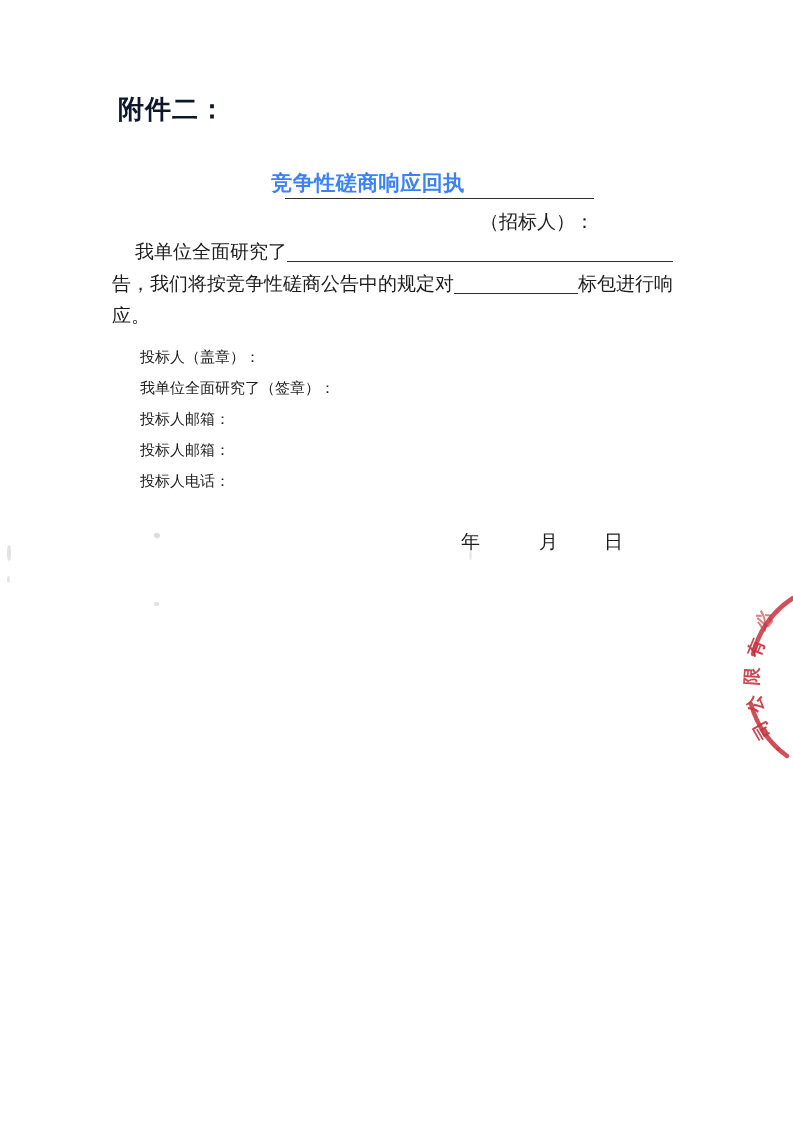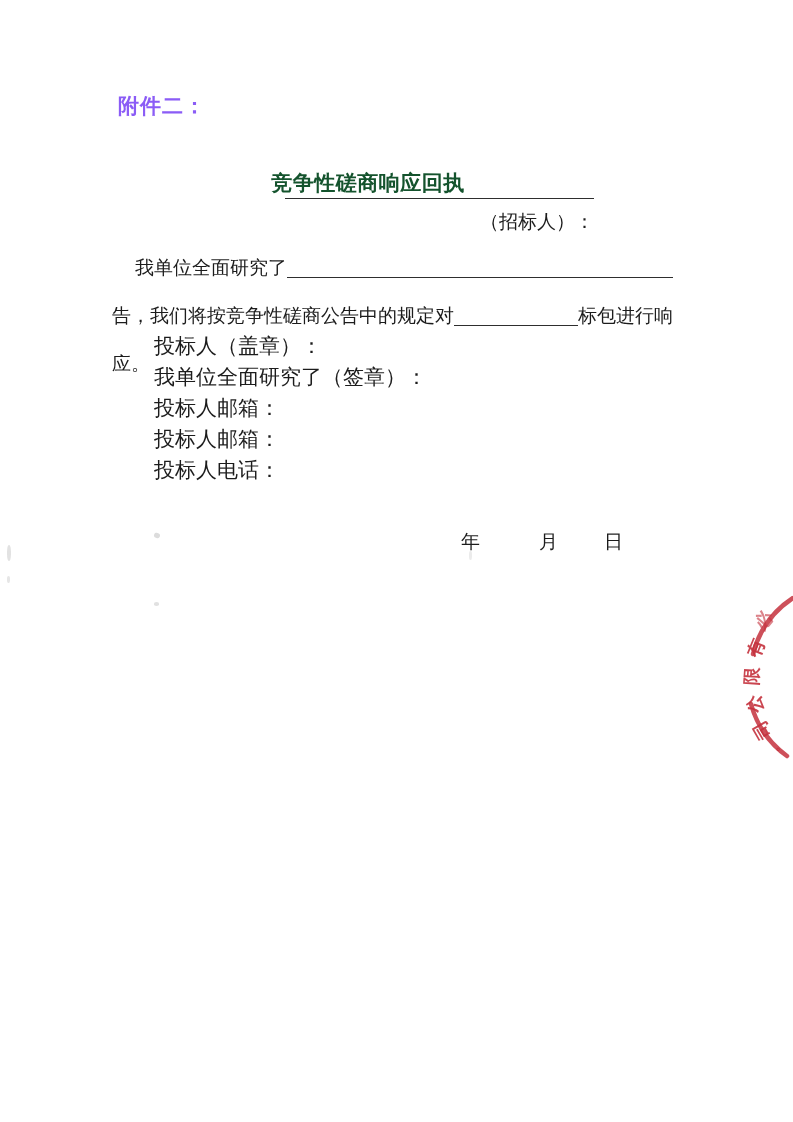--- a/index.html
+++ b/index.html
@@ -7,53 +7,53 @@
     position:relative;
     width:793px;height:1122px;
     background:#ffffff;
     overflow:hidden;
     font-family:"Liberation Serif","DejaVu Serif",serif;
     color:#1c1c1c;
   }
   .attachment-label{
     position:absolute;left:118px;top:92px;
     font-family:"Liberation Sans","DejaVu Sans",sans-serif;
-    font-weight:700;font-size:21px;color:#8b5cf6;
+    font-weight:700;font-size:26px;color:#0f172a;
     letter-spacing:1px;
   }
   .doc-title{
     position:absolute;left:112px;top:169px;width:512px;
     text-align:center;
     font-family:"Liberation Sans","DejaVu Sans",sans-serif;
-    font-weight:700;font-size:21px;color:#14532d;
+    font-weight:700;font-size:21px;color:#3b82f6;
     letter-spacing:0.5px;
   }
   .addressee-line{
     position:absolute;left:124px;top:198px;width:470px;
     display:flex;align-items:flex-end;
     font-size:19px;line-height:33px;flex-direction:column;
   }
   .addressee-line .blank{width:309px;flex:none;}
   .blank{
     border-bottom:1.6px solid #2e2e2e;
     height:0;align-self:flex-end;margin-bottom:6px;
   }
   .paragraph{
     position:absolute;left:112px;top:236px;width:561px;
     font-size:19px;
   }
   .fill-line{
-    display:flex;align-items:flex-end;line-height:32px;height:32px;margin-top:16px;
+    display:flex;align-items:flex-end;line-height:32px;height:32px;
   }
   .fill-line .blank{flex:1;}
   .fill-line .seg{white-space:nowrap;flex:none;}
   .indent{padding-left:23px;}
   .fields{
-    position:absolute;left:140px;top:331px;
-    font-size:21px;line-height:31px;margin-left:14px;
+    position:absolute;left:140px;top:342px;
+    font-size:15px;line-height:31px;
   }
   .date-line{
     position:absolute;left:0;top:529px;width:793px;height:33px;
     font-size:19px;
   }
   .date-line span{position:absolute;top:0;}
   .date-year{left:461px;}
   .date-month{left:539px;}
   .date-day{left:604px;}
   .stamp{

